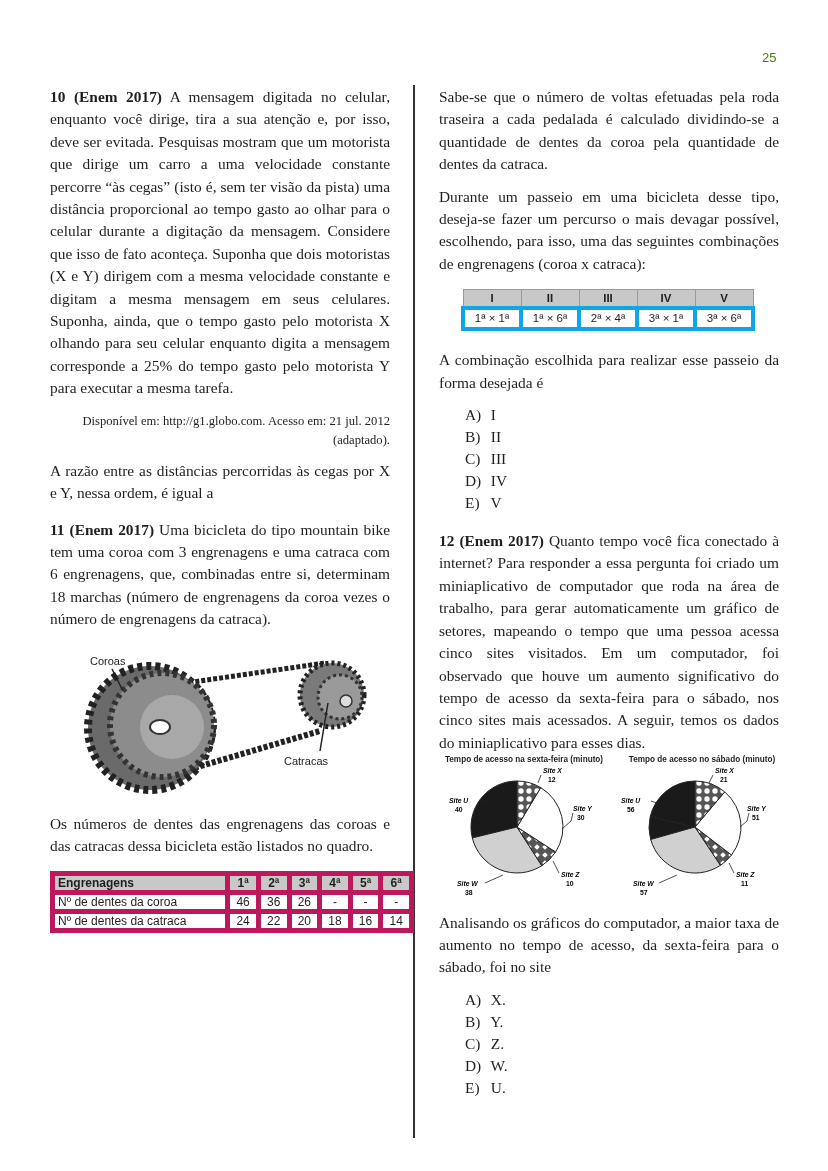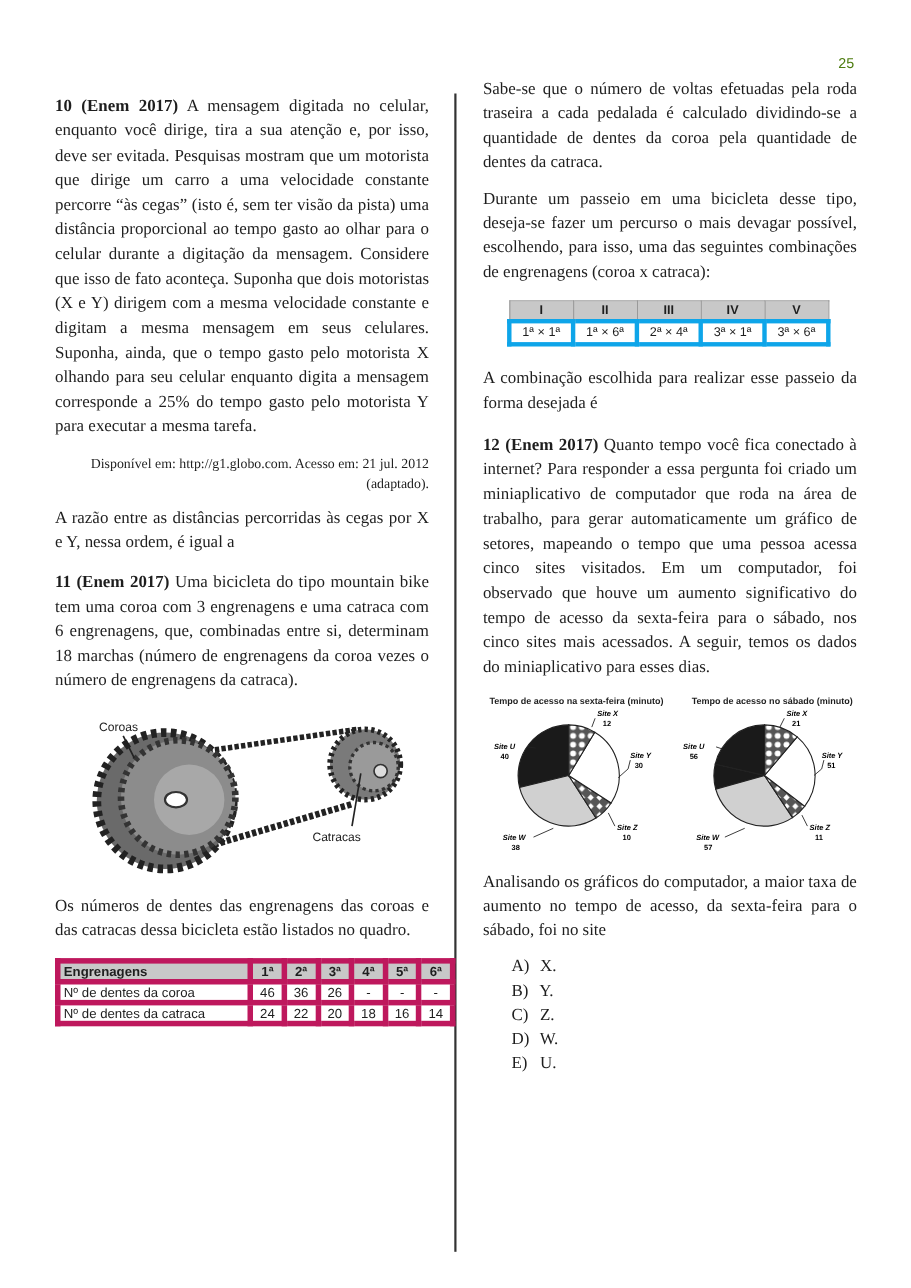--- a/index.html
+++ b/index.html
@@ -2,40 +2,40 @@
 <html><head>
 <meta charset="utf-8">
 <style>
   html, body { margin: 0; padding: 0; background: #ffffff; }
   body { width: 828px; height: 1171px; position: relative; overflow: hidden;
          font-family: "Liberation Serif", serif; color: #1e1e1e; }
   .page-num { position: absolute; top: 50px; left: 762px; font-family: "Liberation Sans", sans-serif; font-size: 13px; color: #4d7c0f; }
   .divider { position: absolute; left: 413px; top: 85px; width: 2px; height: 1053px; background: #333; }
   .col { position: absolute; width: 340px; font-size: 15.4px; line-height: 22.4px; }
   .col-left { left: 50px; top: 86px; }
-  .col-right { left: 439px; top: 70px; }
+  .col-right { left: 439px; top: 86px; }
   p { margin: 0; text-align: justify; }
   .qnum { font-weight: bold; }
   .source { font-size: 12.6px; line-height: 19px; text-align: right; margin-top: 12px; padding-left: 20px; }
   .gap { height: 10px; }
   .opts { list-style: none; margin: 10px 0 0 0; padding: 0 0 0 26px; }
   .opts li { line-height: 22px; }
   .opts .lbl { display: inline-block; width: 22px; }
   table { border-collapse: collapse; font-family: "Liberation Sans", sans-serif; }
   .gear-table { width: 364px; font-size: 12px; margin-top: 14px; }
   .gear-table th, .gear-table td { border: 5px solid #be185d; padding: 0 3px; line-height: 14px; }
   .gear-table th { background: #c8c8c8; text-align: center; font-weight: bold; }
   .gear-table th.first { text-align: left; }
   .gear-table td { text-align: center; }
   .gear-table td.first { text-align: left; }
   .combo-table { width: 294px; margin: 14px 0 0 22px; font-size: 11.5px; }
   .combo-table th { background: #c8c8c8; border: 1px solid #999; font-weight: bold; line-height: 14px; }
   .combo-table td { border: 4px solid #0ea5e9; text-align: center; line-height: 15px; }
   .fig { position: relative; }
-  .pie-wrap { display: flex; justify-content: space-between; margin-top: 14px; width: 350px; margin-left: -4px; }
+  .pie-wrap { display: flex; justify-content: space-between; width: 350px; margin-left: -4px; }
   .pie-box { width: 178px; position: relative; }
   .pie-title { font-family: "Liberation Sans", sans-serif; font-size: 8.2px; font-weight: bold; text-align: center; line-height: 11px; }
   .pie-svg text { font-family: "Liberation Sans", sans-serif; font-size: 6.8px; font-weight: bold; }
 </style>
 </head>
 <body>
 
 <div class="page-num">25</div>
 <div class="divider"></div>
 
@@ -141,20 +141,27 @@
       <td>1ª × 6ª</td>
       <td>2ª × 4ª</td>
       <td>3ª × 1ª</td>
       <td>3ª × 6ª</td>
     </tr>
   </tbody>
     </table>
 
   <div class="gap" style="height:18px"></div>
   <p>A combinação escolhida para realizar esse passeio da forma desejada é</p>
+  <ul class="opts">
+    <li><span class="lbl">A)</span> <span>I</span></li>
+    <li><span class="lbl">B)</span> <span>II</span></li>
+    <li><span class="lbl">C)</span> <span>III</span></li>
+    <li><span class="lbl">D)</span> <span>IV</span></li>
+    <li><span class="lbl">E)</span> <span>V</span></li>
+  </ul>
 
   <div class="gap" style="height:16px"></div>
 
   <section>
     <p><span class="qnum">12 (Enem 2017)</span><span> Quanto tempo você fica conectado à internet? Para responder a essa pergunta foi criado um miniaplicativo de computador que roda na área de trabalho, para gerar automaticamente um gráfico de setores, mapeando o tempo que uma pessoa acessa cinco sites visitados. Em um computador, foi observado que houve um aumento significativo do tempo de acesso da sexta-feira para o sábado, nos cinco sites mais acessados. A seguir, temos os dados do miniaplicativo para esses dias.</span></p>
 
     <div class="pie-wrap">
 
       <div class="pie-box">
         <div class="pie-title">Tempo de acesso na sexta-feira (minuto)</div>

